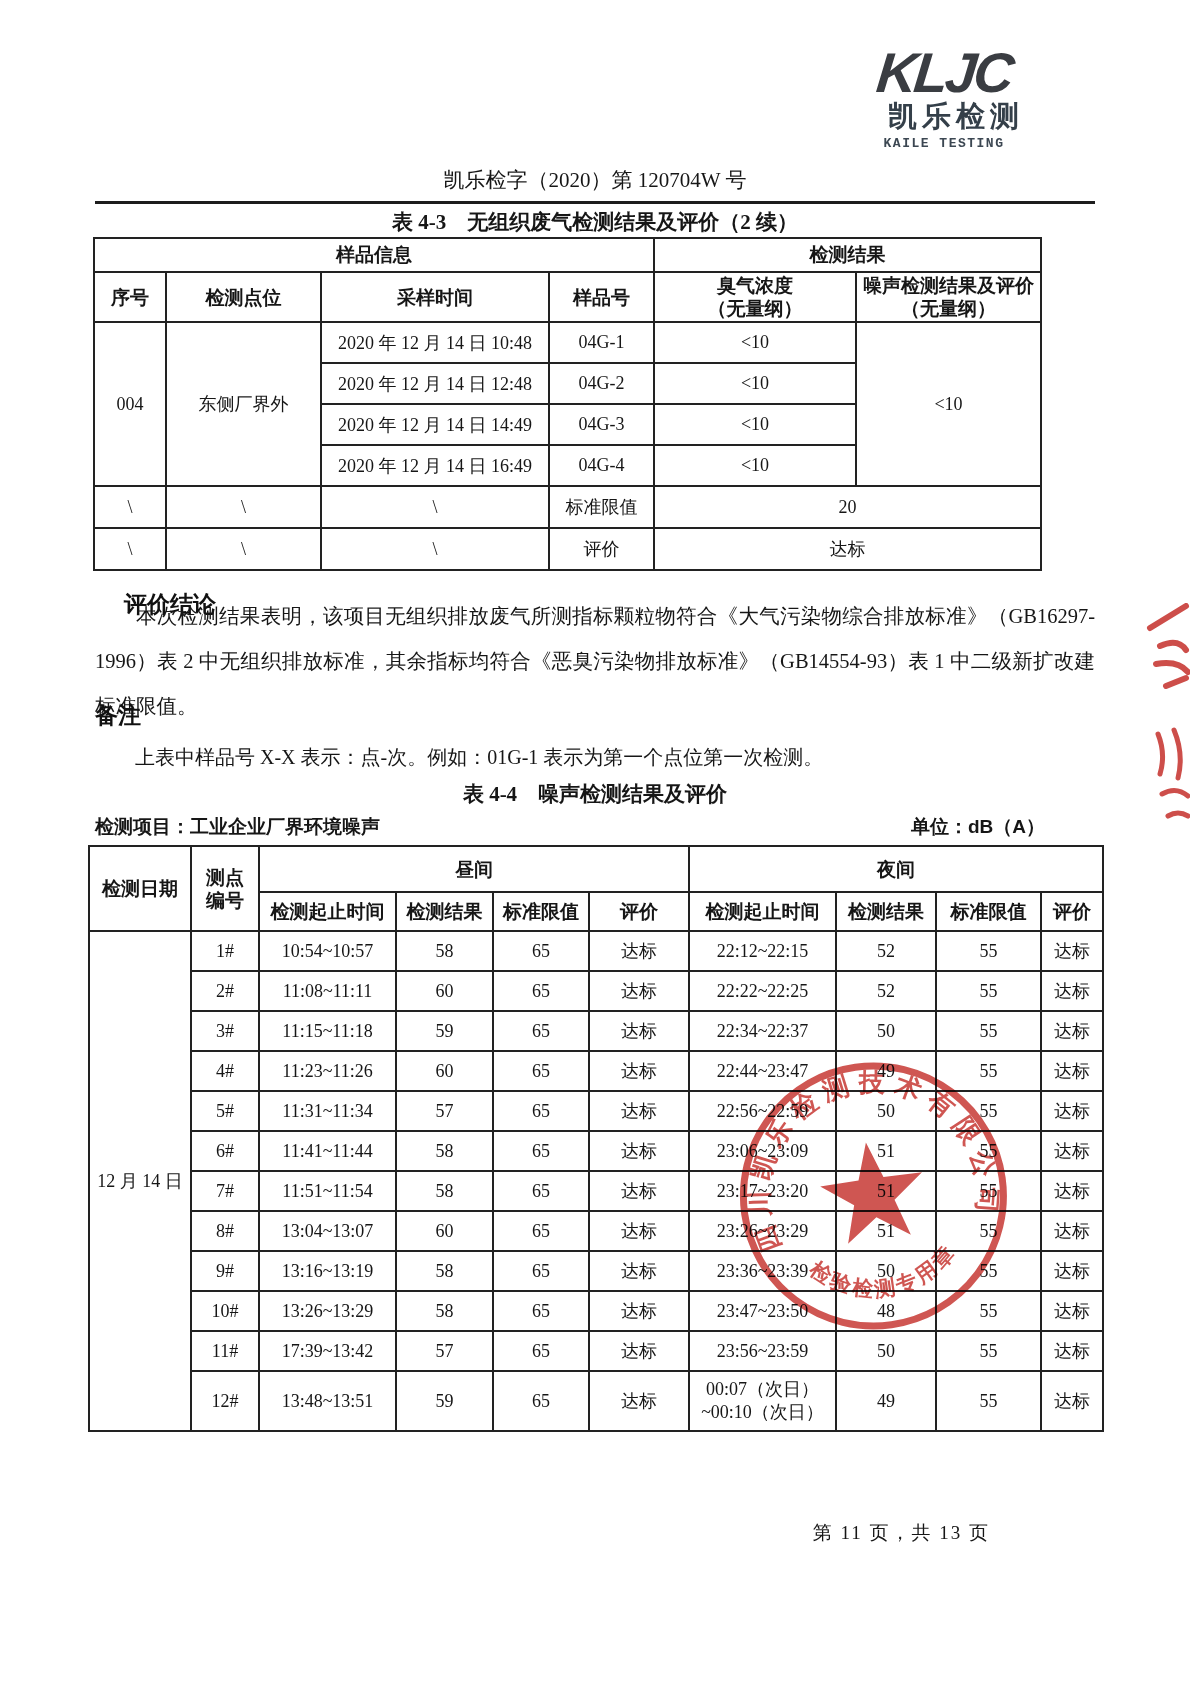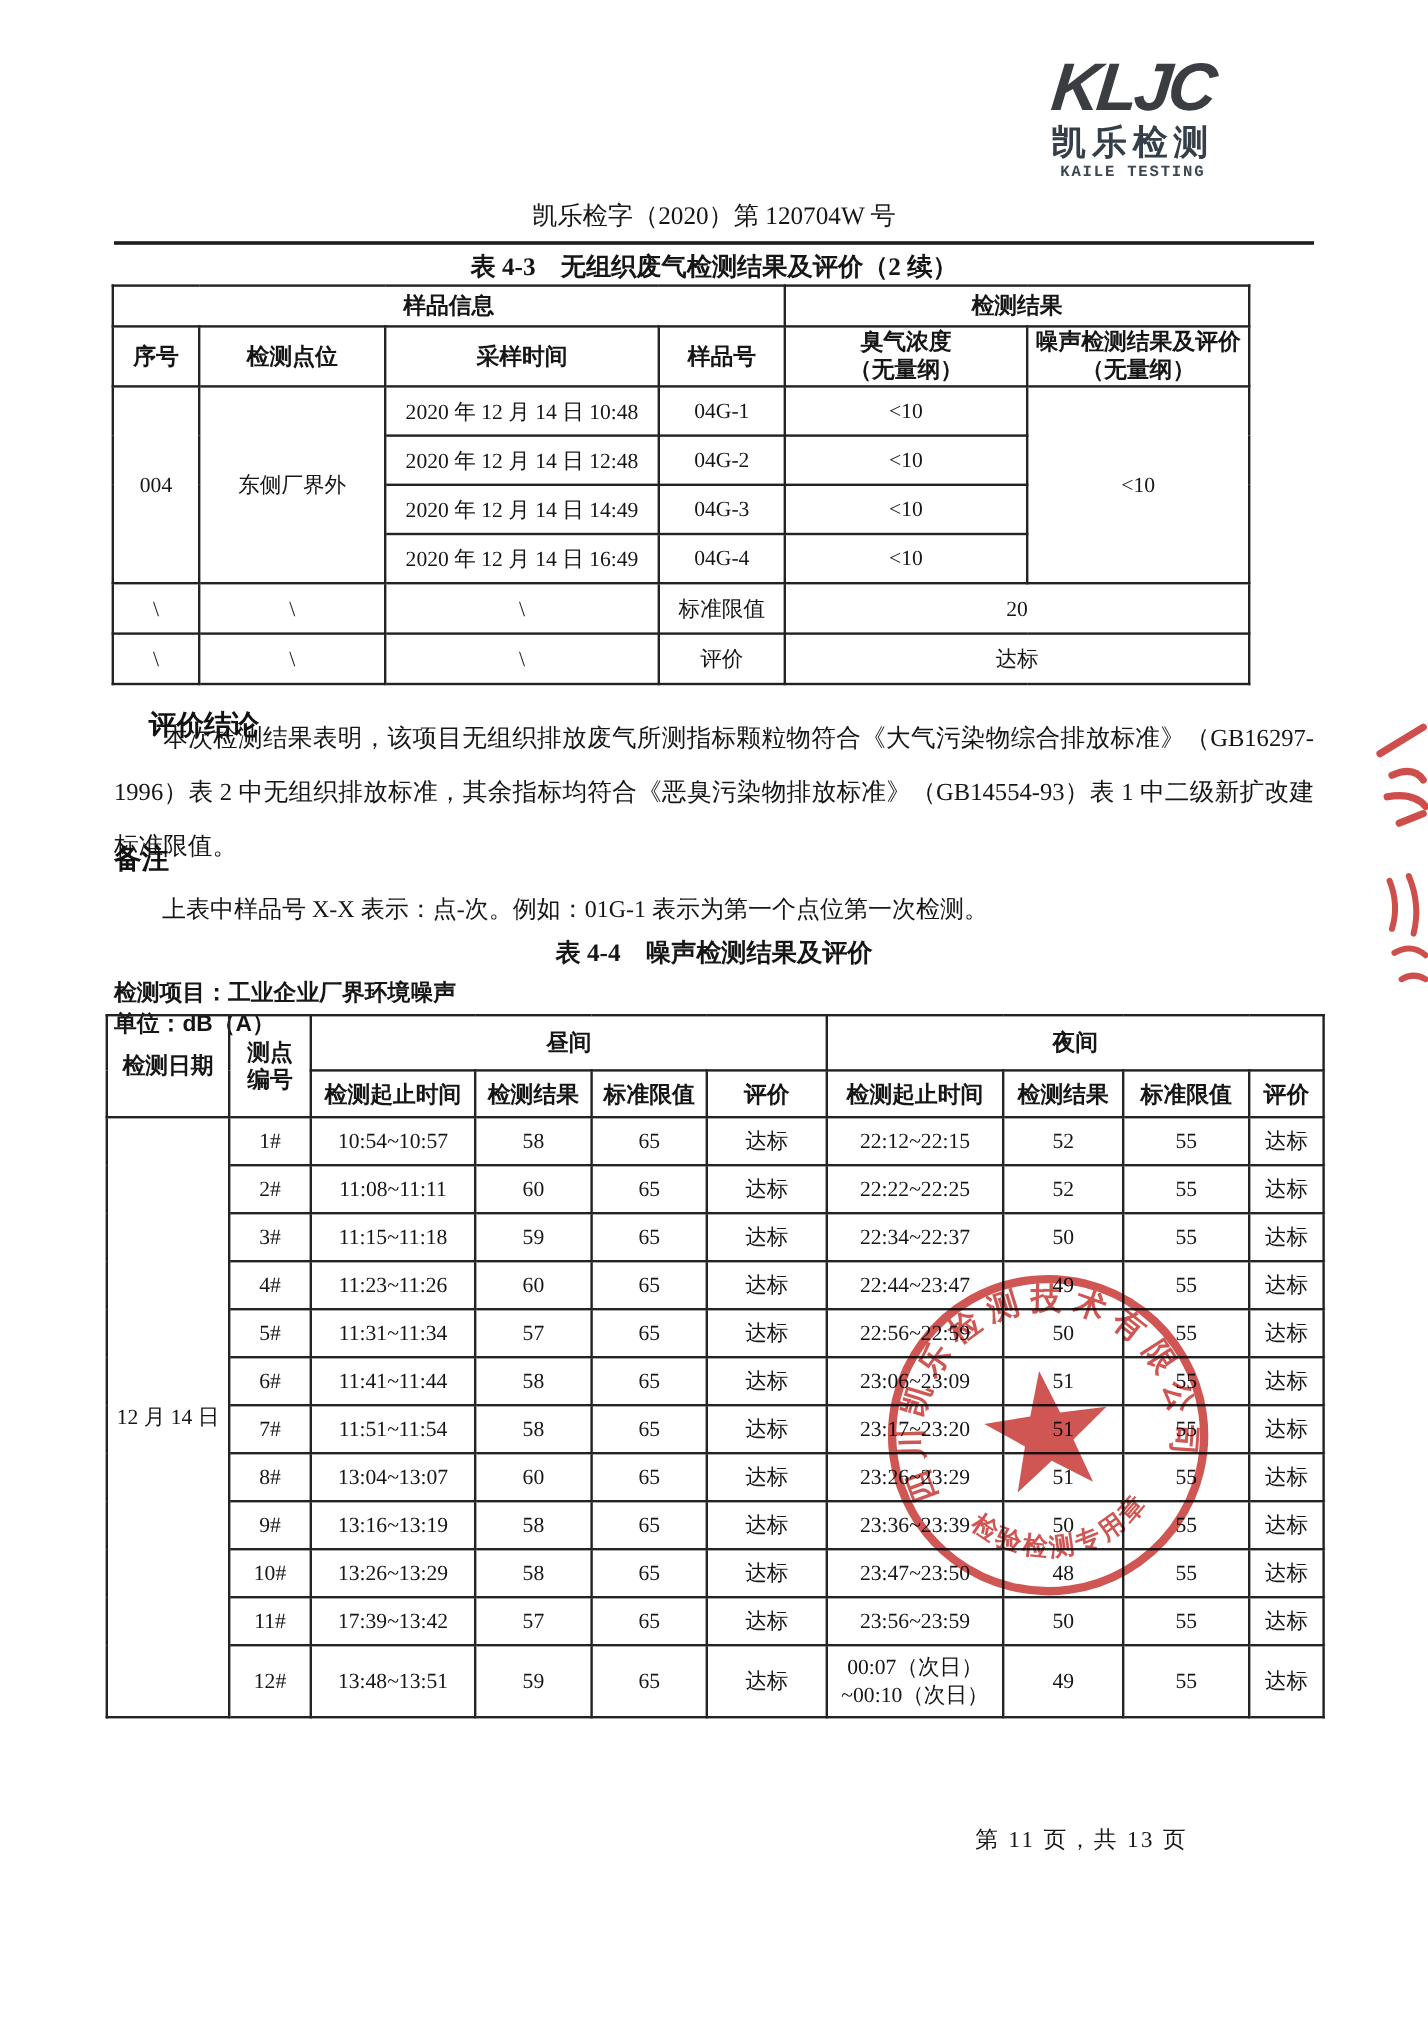--- a/index.html
+++ b/index.html
@@ -8,22 +8,22 @@
     font-family:"Liberation Serif","DejaVu Serif",serif; color:#161616; overflow:hidden;
   }
   
   .logo { position:absolute; top:44px; right:166px; width:160px; text-align:center; color:#3c4146; }
   .logo-mark {
     font-family:"Liberation Sans","DejaVu Sans",sans-serif;
     font-weight:900; font-style:italic; font-size:56px; line-height:58px;
     letter-spacing:-3px; color:#3a3d42; transform:skewX(-6deg);
   }
   .logo-cn {
-    font-family:Liberation Sans, sans-serif;
-    font-weight:bold; font-size:29px; line-height:34px; letter-spacing:5px; color:#343f49;
+    font-family:Liberation Mono, monospace;
+    font-weight:bold; font-size:29px; line-height:34px; letter-spacing:5px; color:#343f49;text-align:right;
   }
   .logo-en {
     font-family:Liberation Mono, monospace;
     font-weight:bold; font-size:13px; letter-spacing:1.5px; color:#3c4752;
   }
   .doc-number { position:absolute; top:166px; left:95px; width:1000px; text-align:center; font-size:21px; }
   .header-rule { position:absolute; top:201px; left:95px; width:1000px; height:3px; background:#1d1d1d; }
   
   .t43-title { position:absolute; top:208px; left:95px; width:1000px; text-align:center;
                font-weight:bold; font-size:21px; }
@@ -44,21 +44,21 @@
   .concl-p { position:absolute; top:594px; left:95px; width:1000px; font-size:20.5px;
              line-height:45px; text-indent:2em; text-align:justify; }
   .remark-h { top:700px; }
   .remark-p { position:absolute; top:744px; left:95px; width:1000px; font-size:20px; text-indent:2em; }
   
   .t44-title { position:absolute; top:780px; left:95px; width:1000px; text-align:center;
                font-weight:bold; font-size:21px; }
   .project-line { position:absolute; top:814px; left:95px; width:950px; display:flex;
                   justify-content:space-between;
                   font-family:"Liberation Sans","DejaVu Sans",sans-serif;
-                  font-weight:bold; font-size:19px;flex-direction:column; }
+                  font-weight:bold; font-size:19px; }
   .t44 { position:absolute; top:845px; left:88px; width:1014px; }
   .t44 thead .h1 th { height:44px; font-size:19px; font-weight:bold; white-space:pre-line; line-height:23px; }
   .t44 thead .h2 th { height:37px; font-size:19px; font-weight:bold; }
   .t44 tbody td { height:38px; white-space:pre-line; line-height:23px; }
   .t44 tbody tr.tall td { height:58px; }
   
   .footer { position:absolute; top:1520px; right:200px; font-size:19px; letter-spacing:2px; }
   
   .stamp { position:absolute; left:728px; top:1048px; opacity:0.82; mix-blend-mode:multiply;
            transform:rotate(-8deg); pointer-events:none; }

